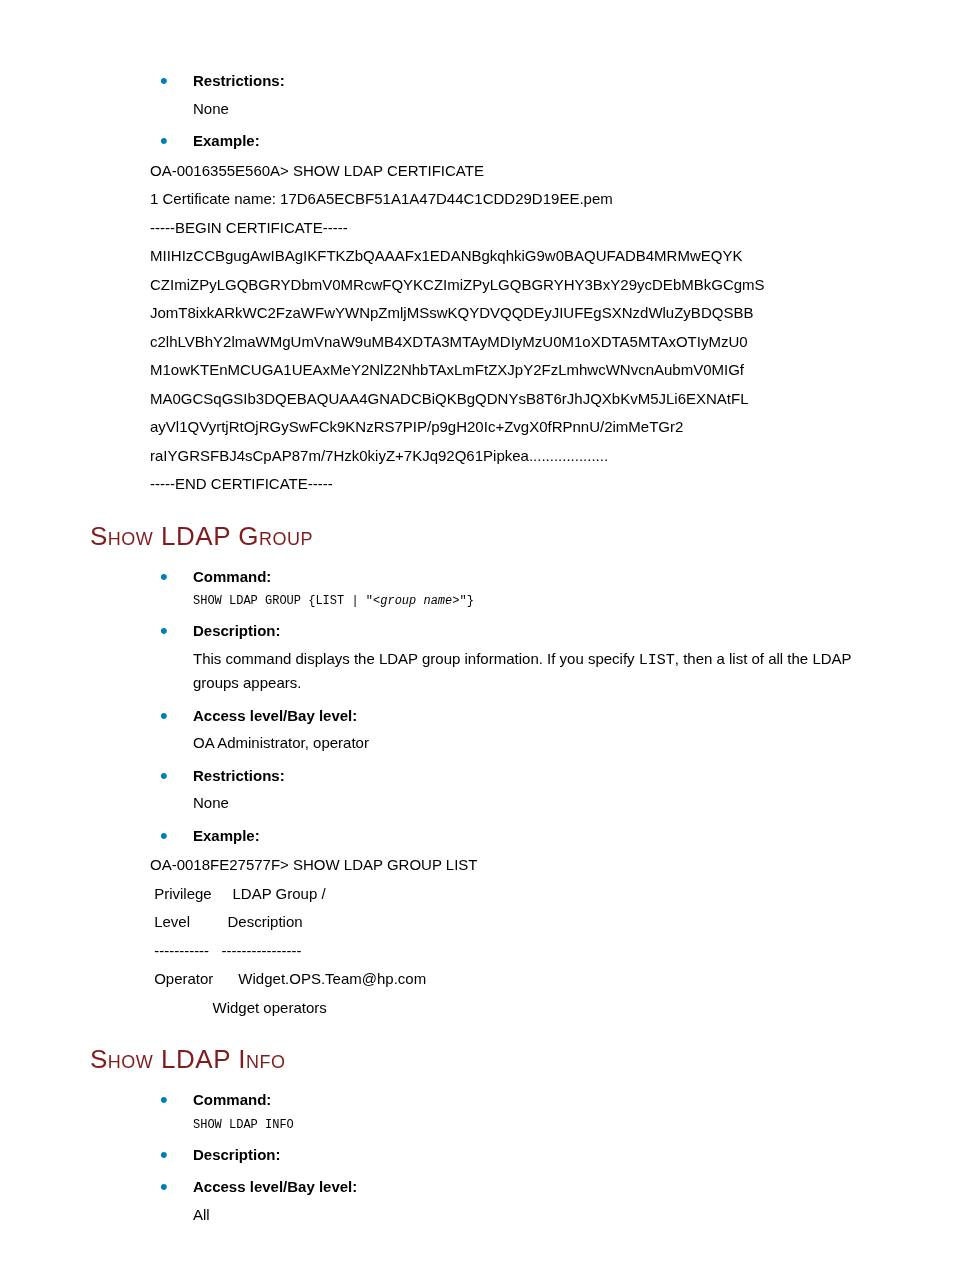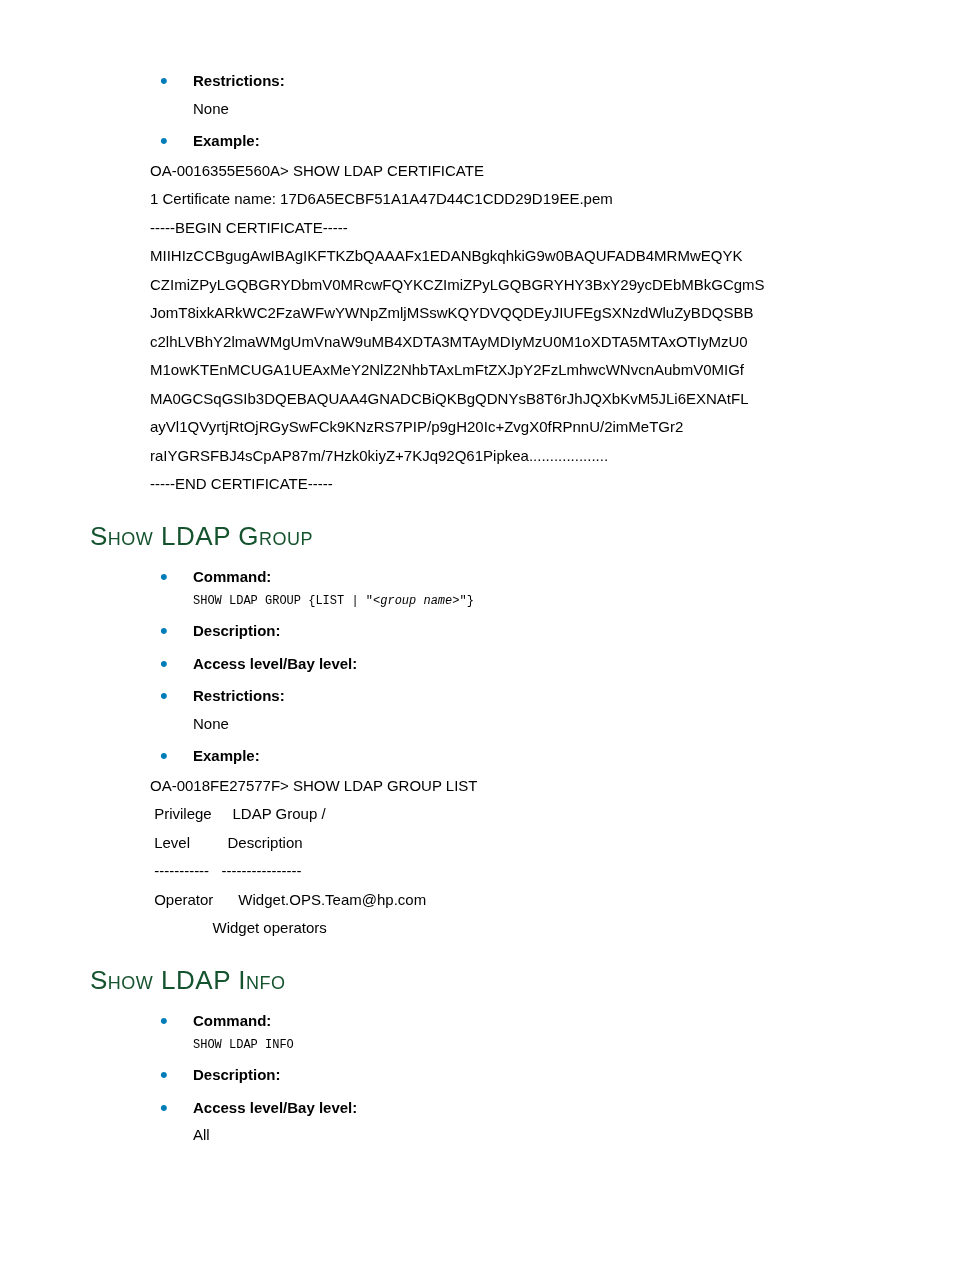--- a/index.html
+++ b/index.html
@@ -10,21 +10,21 @@
     padding: 60px 70px 40px 90px;
     line-height: 1.5;
     width: 954px;
     box-sizing: border-box;
     background: #fff;
   }
   h2 {
     font-family: Arial, Helvetica, sans-serif;
     font-variant: small-caps;
     font-weight: 400;
-    color: #14532d;
+    color: #7f1d1d;
     font-size: 26px;
     letter-spacing: 0.5px;
     margin: 18px 0 6px 0;
   }
   ul.def {
     list-style: none;
     padding-left: 70px;
     margin: 0;
   }
   ul.def > li {
@@ -79,23 +79,25 @@
 -----END CERTIFICATE-----</pre>
 
 <h2>Show LDAP Group</h2>
 <ul class="def">
   <li>
     <span class="label">Command:</span>
     <div class="mono-line"><span>SHOW LDAP GROUP {LIST | "&lt;</span><span style="font-style:italic">group name</span><span>&gt;"}</span></div>
   </li>
   <li>
     <span class="label">Description:</span>
+    <div class="body"><span>This command displays the LDAP group information. If you specify </span><span class="mono-inline">LIST</span><span>, then a list of all the LDAP groups appears.</span></div>
   </li>
   <li>
     <span class="label">Access level/Bay level:</span>
+    <div class="body">OA Administrator, operator</div>
   </li>
   <li>
     <span class="label">Restrictions:</span>
     <div class="body">None</div>
   </li>
   <li>
     <span class="label">Example:</span>
   </li>
 </ul>
 <pre class="block">OA-0018FE27577F&gt; SHOW LDAP GROUP LIST

